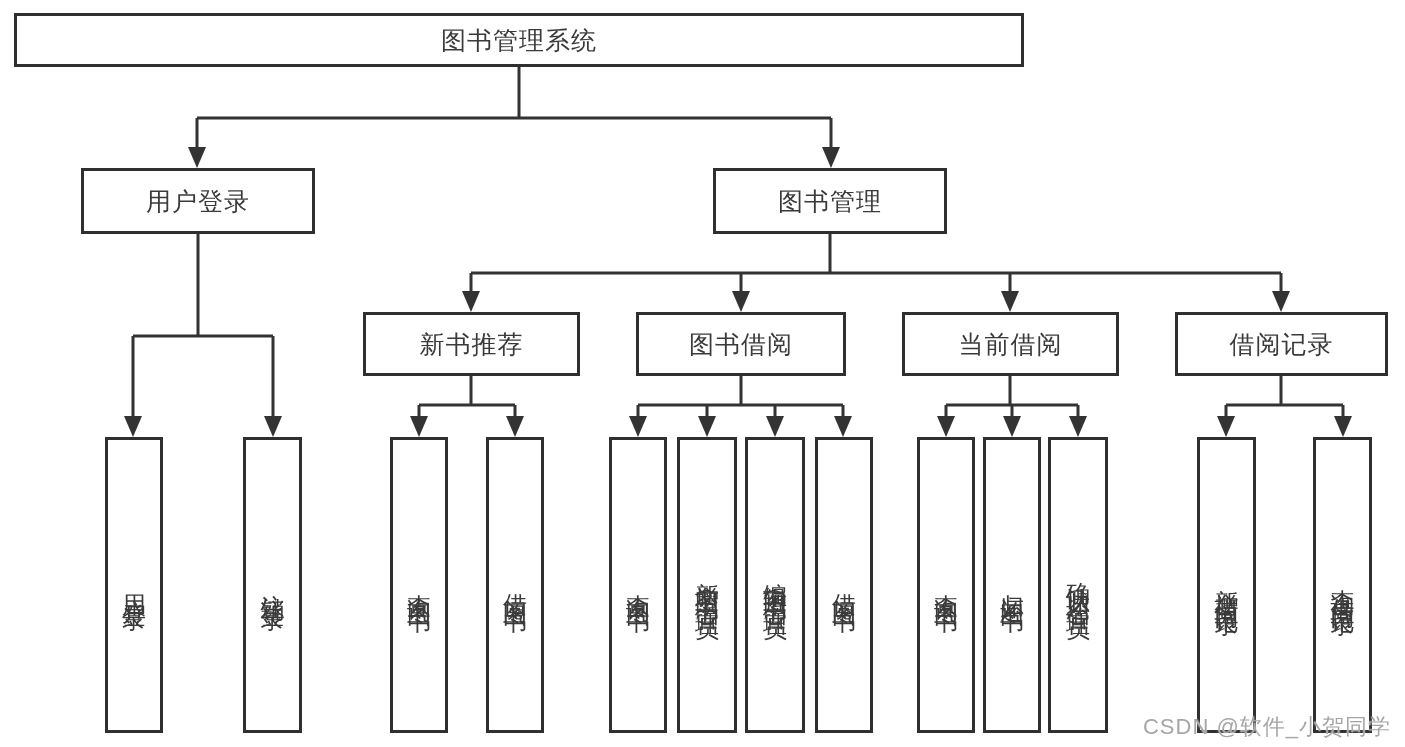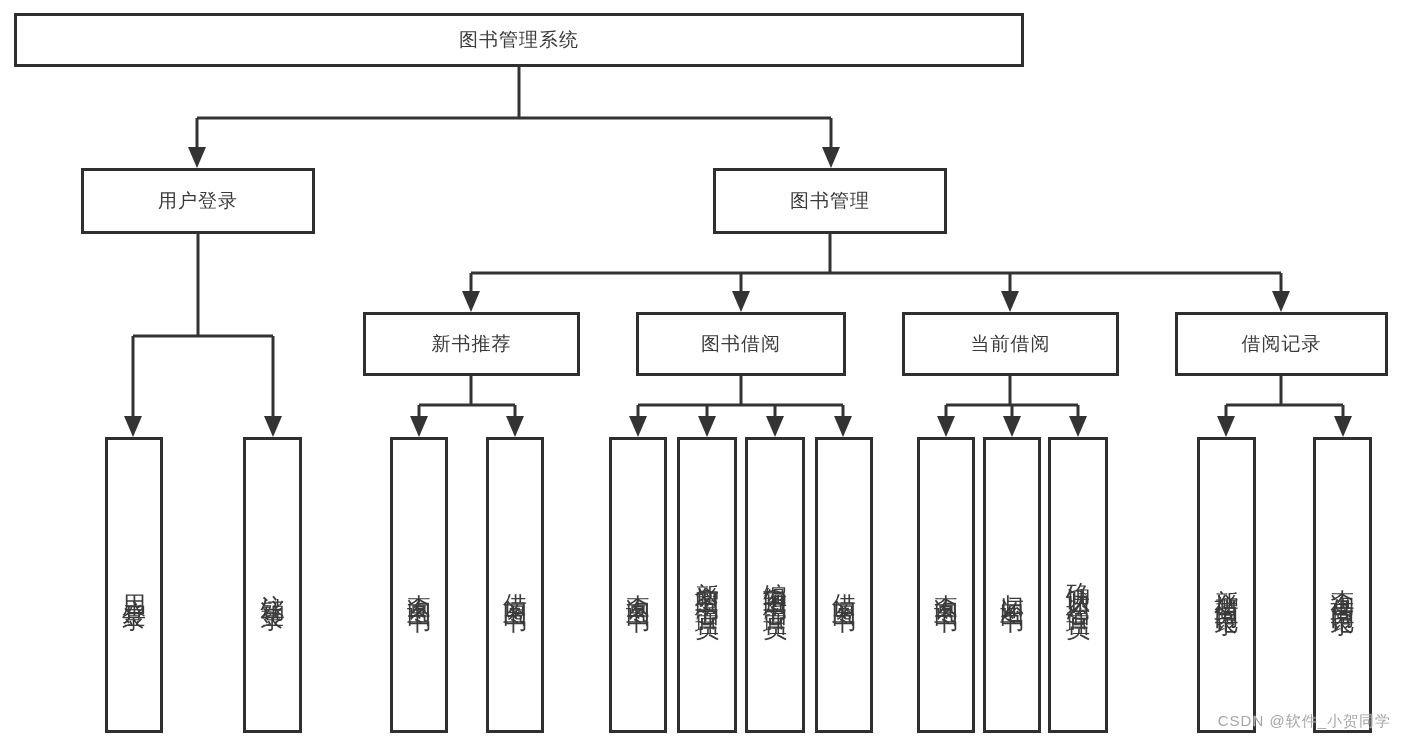--- a/index.html
+++ b/index.html
@@ -10,42 +10,42 @@
     font-family:"Liberation Sans",sans-serif;
     overflow:hidden;
   }
   #connectors{position:absolute;left:0;top:0;}
   .hbox{
     position:absolute;
     box-sizing:border-box;
     border:3px solid #2f2f2f;
     background:#ffffff;
     display:flex;align-items:center;justify-content:center;
-    font-size:19px;color:#3a3a3a;
+    font-size:25px;color:#3a3a3a;
     letter-spacing:1px;
     white-space:nowrap;
   }
   .vbox{
     position:absolute;
     box-sizing:border-box;
     border:3px solid #2f2f2f;
     background:#ffffff;
     display:flex;align-items:center;justify-content:center;
   }
   .vtext{
     writing-mode:vertical-rl;
     font-size:24px;color:#3a3a3a;
     letter-spacing:5px;
     line-height:1;
     white-space:nowrap;
   }
   #watermark{
     position:absolute;
     right:14px;top:712px;
-    font-size:15px;
+    font-size:22px;
     color:#a6a6a6;
     letter-spacing:1px;
     text-shadow:0 0 2px rgba(255,255,255,0.9);
     white-space:nowrap;
   }
 </style>
 </head>
 <body>
 
 <div id="stage">

